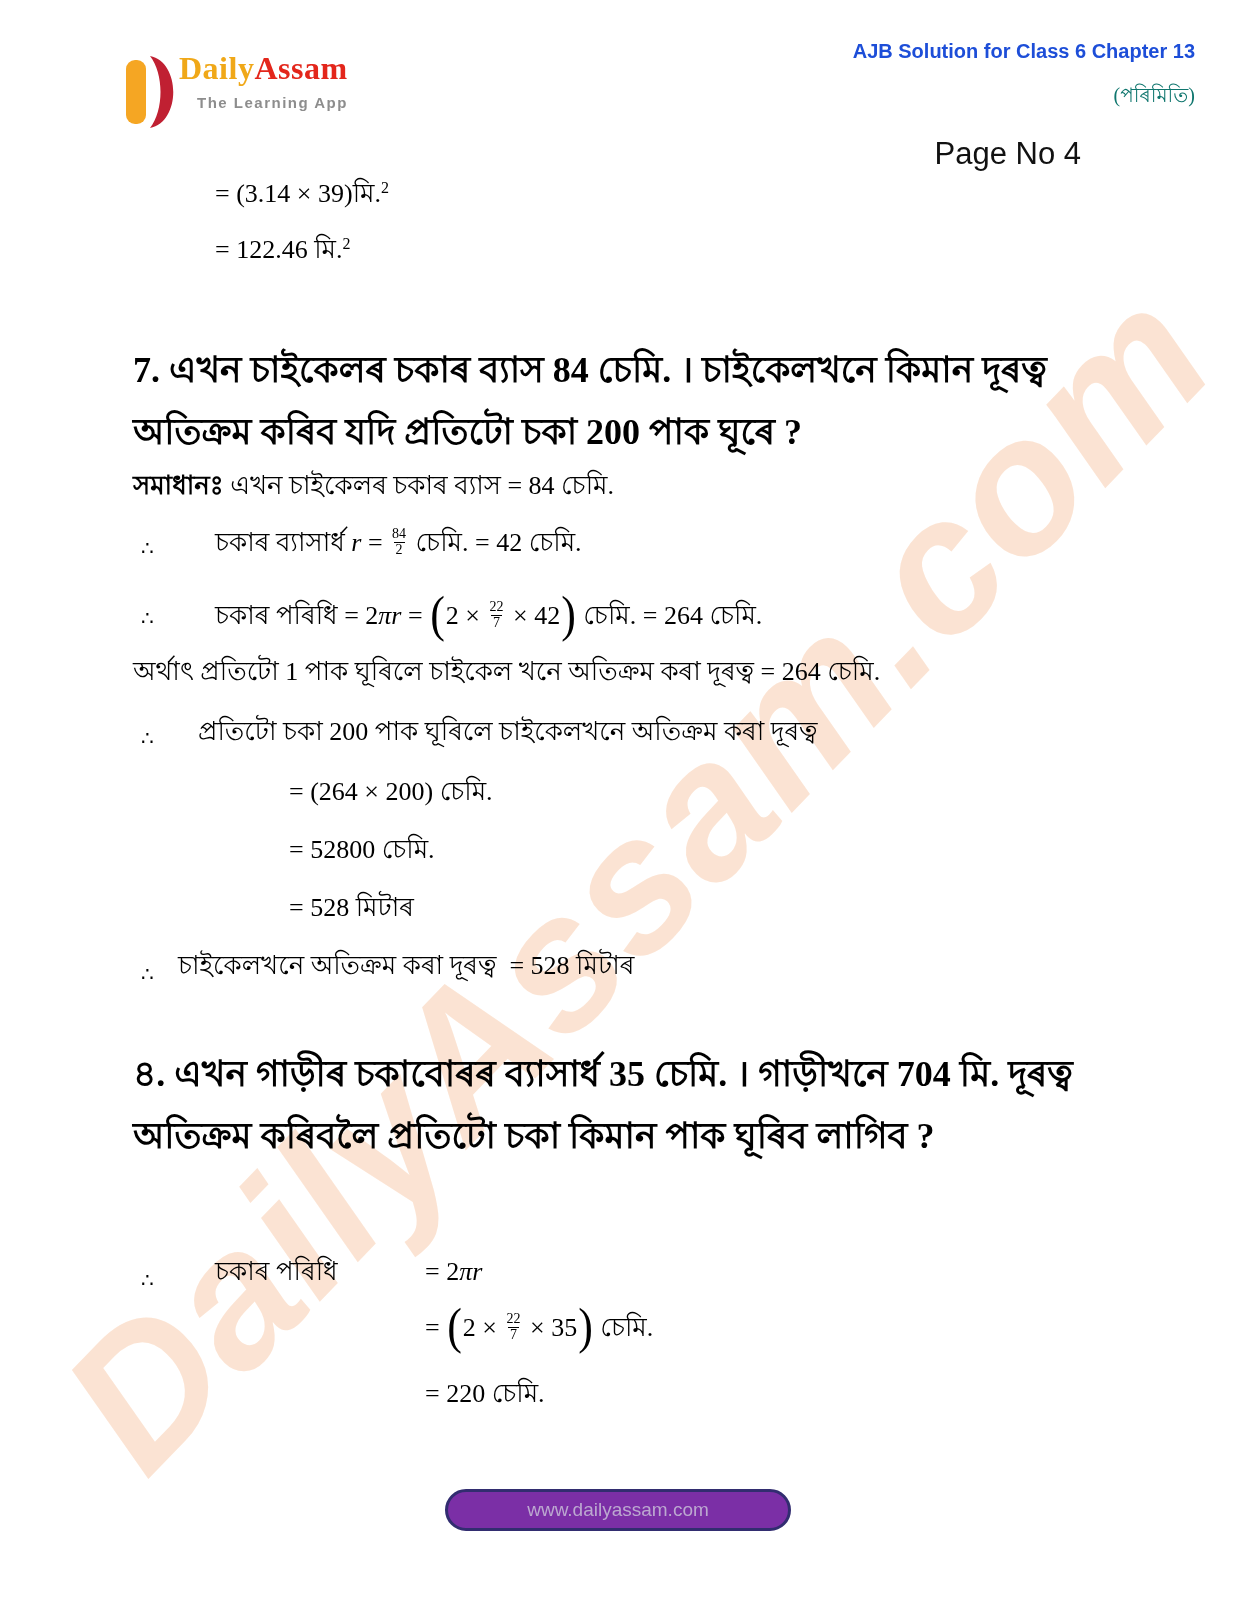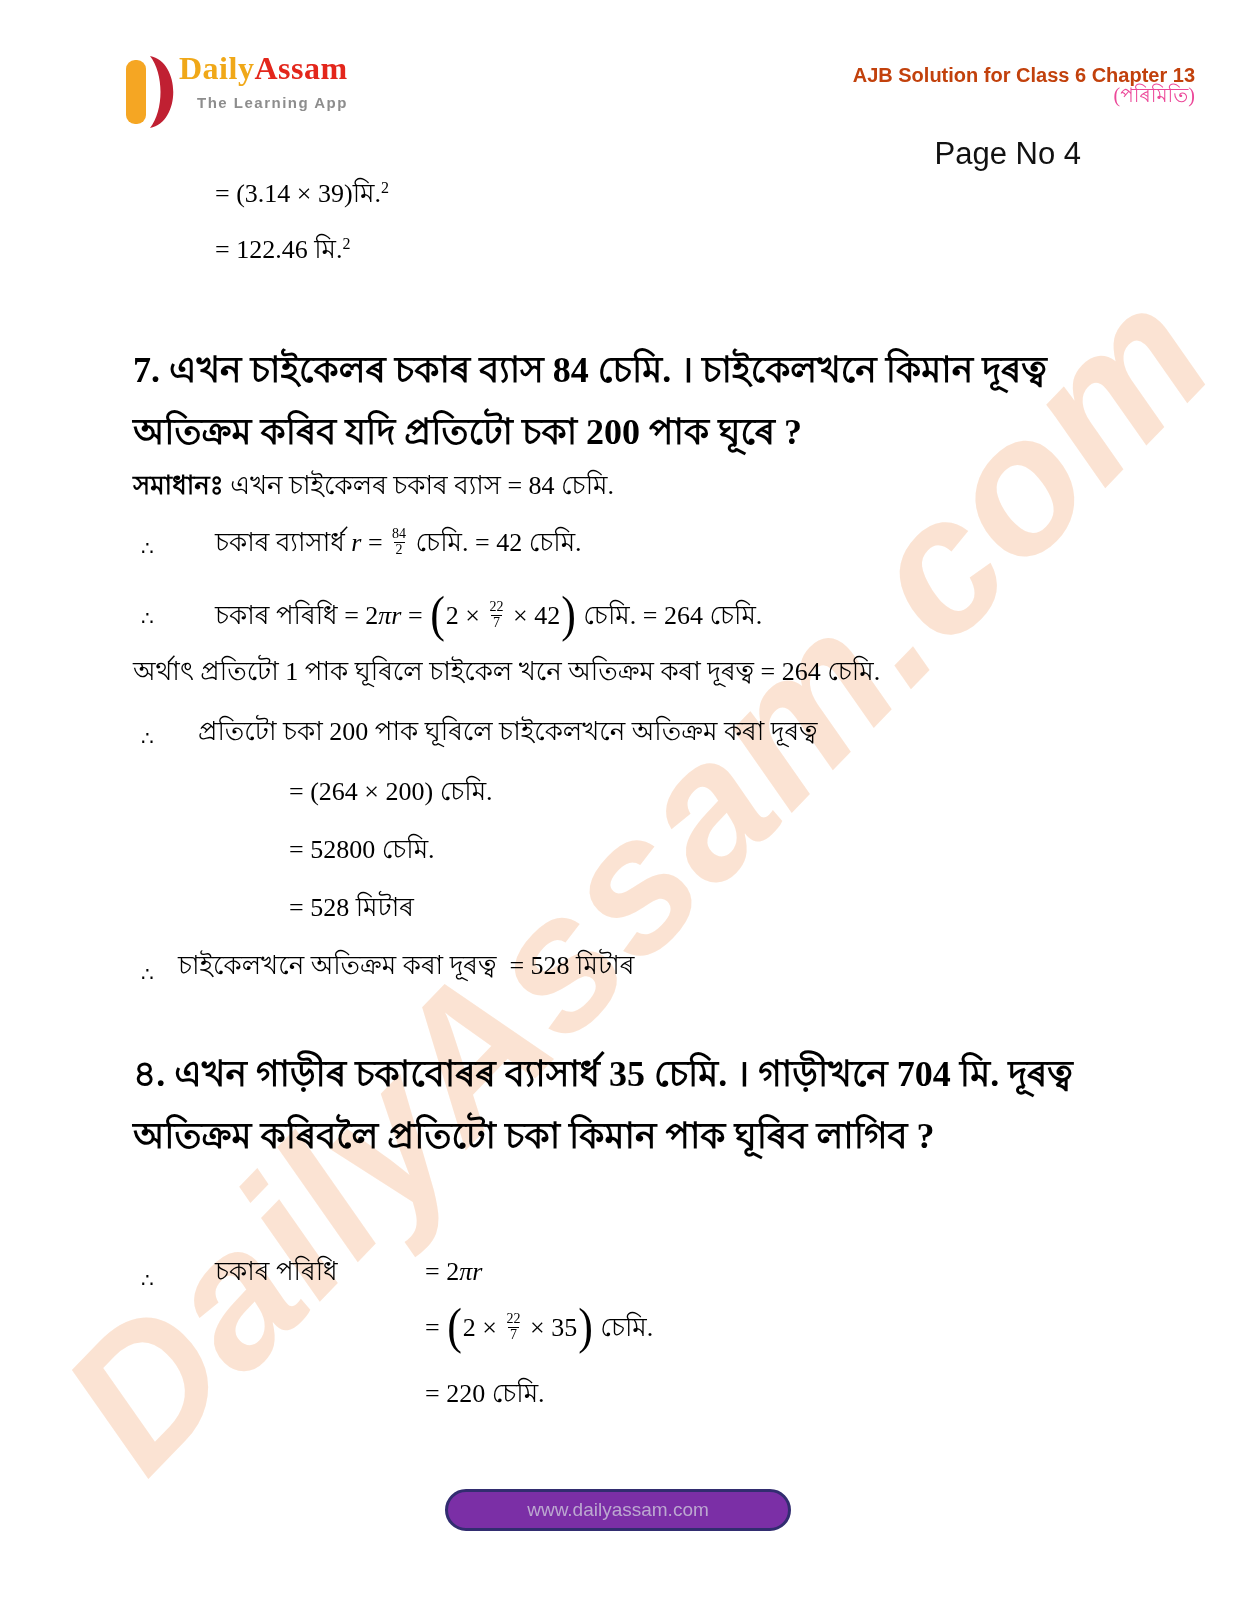--- a/index.html
+++ b/index.html
@@ -34,22 +34,22 @@
     pointer-events:none;
   }
   .content-layer{position:absolute;inset:0;z-index:1;}
 
   
   .logo-icon{position:absolute;left:126px;top:56px;width:52px;height:72px;}
   .logo-text{position:absolute;left:179px;top:50px;font-family:"Liberation Serif",serif;font-weight:700;font-size:32px;letter-spacing:0.5px;}
   .logo-daily{color:#F0A818;}
   .logo-assam{color:#E3261B;}
   .logo-tagline{position:absolute;left:197px;top:94px;font-family:"Liberation Sans",sans-serif;font-weight:700;font-size:15px;letter-spacing:1.5px;color:#8d8d8d;}
-  .hdr-title{position:absolute;right:41px;top:40px;font-family:"Liberation Sans",sans-serif;font-weight:700;font-size:20px;color:#c2410c;margin-top:24px;}
-  .hdr-subtitle{position:absolute;right:41px;top:80px;font-size:20px;color:#ec4899;text-align:center;}
+  .hdr-title{position:absolute;right:41px;top:40px;font-family:"Liberation Sans",sans-serif;font-weight:700;font-size:20px;color:#1d4ed8;}
+  .hdr-subtitle{position:absolute;right:41px;top:80px;font-size:20px;color:#0f766e;text-align:center;}
   .hdr-page{position:absolute;right:155px;top:136px;font-family:"Liberation Sans",sans-serif;font-weight:400;font-size:31px;color:#111;}
 
   
   .eq{font-size:26px;line-height:1.2;}
   .qtitle{font-size:36px;font-weight:700;line-height:1.25;}
   .sol{font-size:26px;line-height:1.25;}
   .sol b{font-weight:700;}
   .therefore{font-size:20px;color:#000;}
   .mv{font-style:italic;font-family:"Liberation Serif",serif;}
   .sup{font-size:16px;vertical-align:baseline;position:relative;top:-0.55em;}

